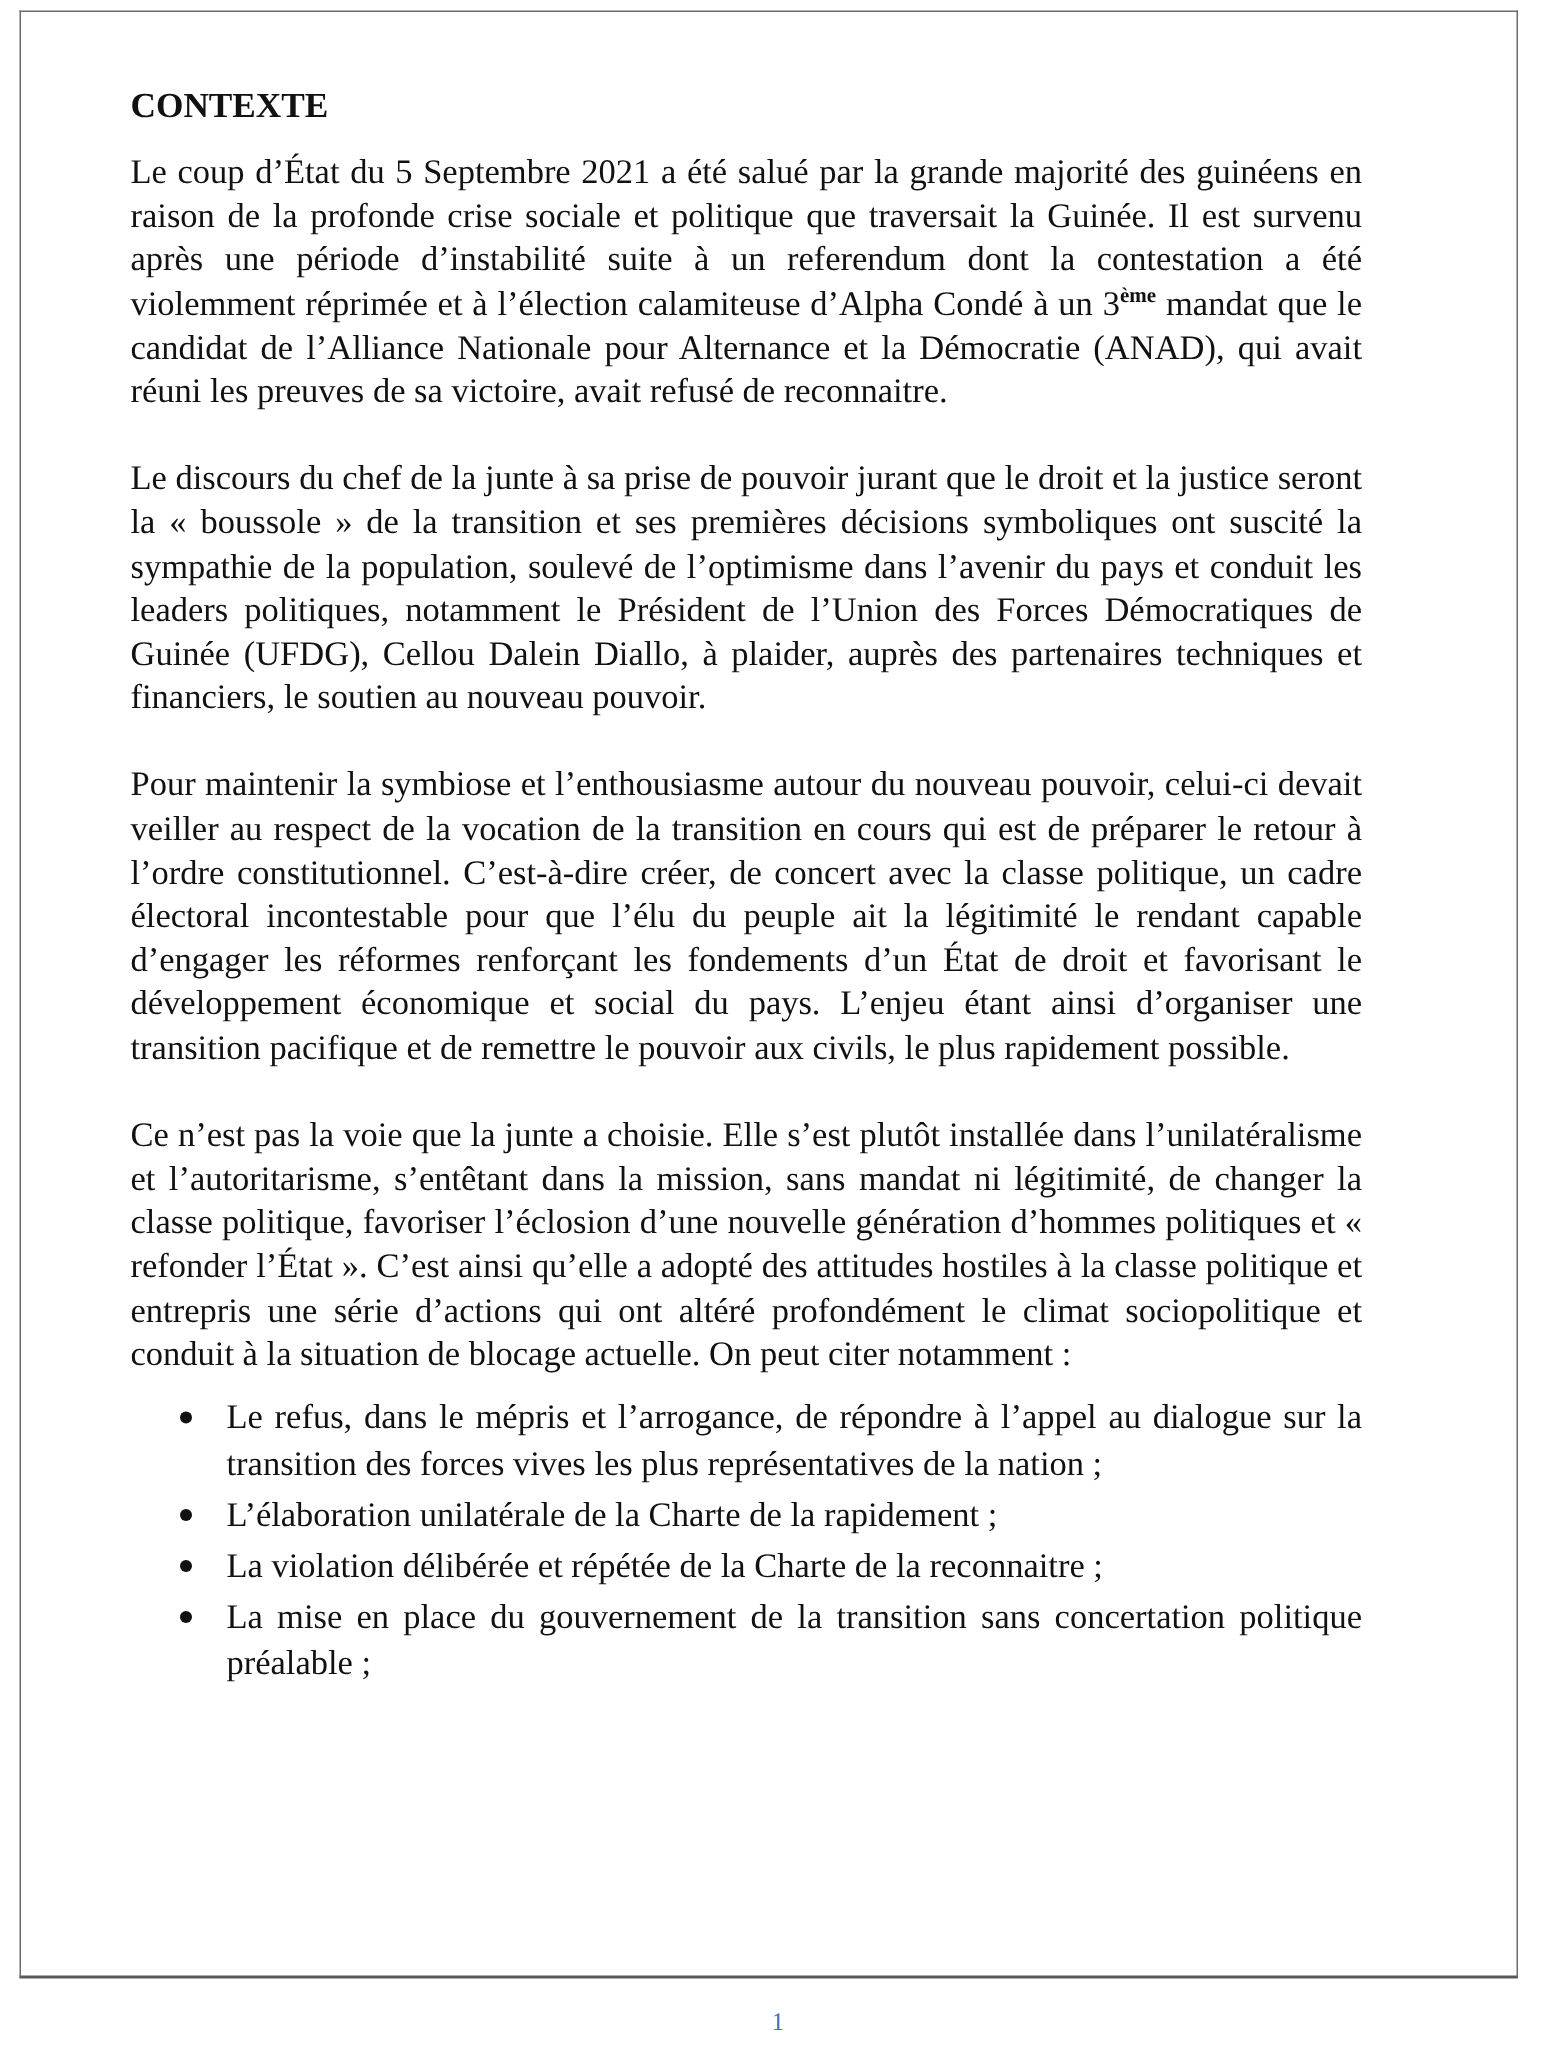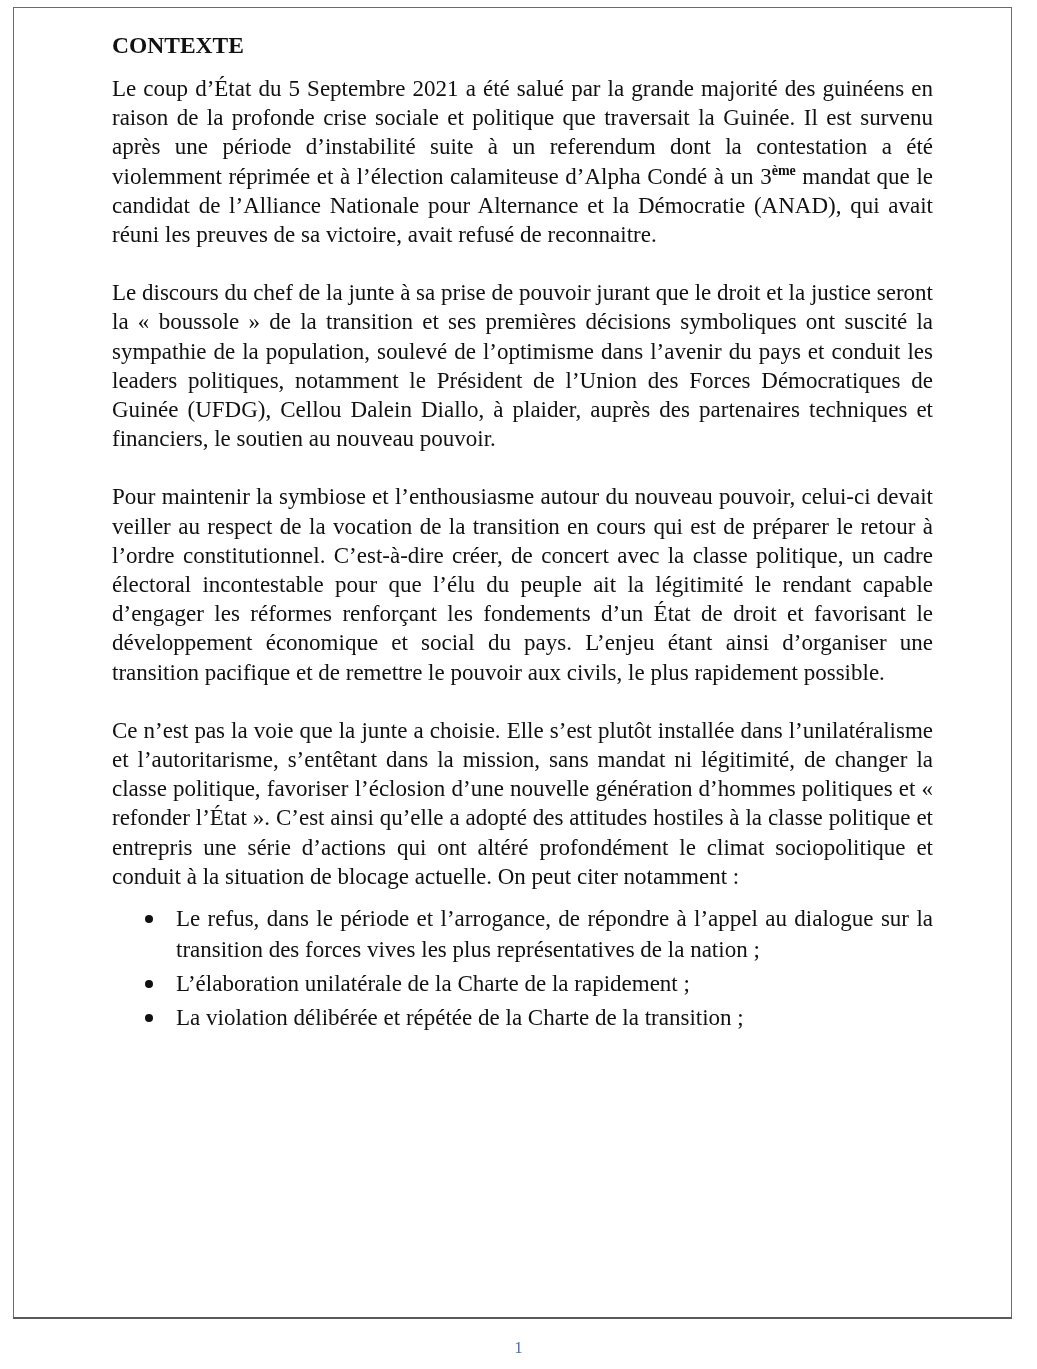--- a/index.html
+++ b/index.html
@@ -21,25 +21,24 @@
       top: 7px;
       width: 999px;
       height: 1312px;
       border: 1px solid #6b6b6b;
       border-bottom: 2px solid #5a5a5a;
       box-sizing: border-box;
     }
     .content {
       position: absolute;
       left: 87px;
-      top: 28px;
+      top: 54px;
       width: 821px;
       font-size: 23px;
       line-height: 29.2px;
-      margin-left: 25px;
     }
     .heading {
       font-weight: bold;
       font-size: 23.5px;
       margin: 0 0 12px 0;
       line-height: 34px;
     }
     .para {
       margin: 0 0 29px 0;
       text-align: justify;
@@ -95,26 +94,30 @@
 
   <p class="para">Le discours du chef de la junte à sa prise de pouvoir jurant que le droit et la justice seront la « boussole » de la transition et ses premières décisions symboliques ont suscité la sympathie de la population, soulevé de l’optimisme dans l’avenir du pays et conduit les leaders politiques, notamment le Président de l’Union des Forces Démocratiques de Guinée (UFDG), Cellou Dalein Diallo, à plaider, auprès des partenaires techniques et financiers, le soutien au nouveau pouvoir.</p>
 
   <p class="para">Pour maintenir la symbiose et l’enthousiasme autour du nouveau pouvoir, celui-ci devait veiller au respect de la vocation de la transition en cours qui est de préparer le retour à l’ordre constitutionnel. C’est-à-dire créer, de concert avec la classe politique, un cadre électoral incontestable pour que l’élu du peuple ait la légitimité le rendant capable d’engager les réformes renforçant les fondements d’un État de droit et favorisant le développement économique et social du pays. L’enjeu étant ainsi d’organiser une transition pacifique et de remettre le pouvoir aux civils, le plus rapidement possible.</p>
 
   <p class="para" style="margin-bottom:0;">Ce n’est pas la voie que la junte a choisie. Elle s’est plutôt installée dans l’unilatéralisme et l’autoritarisme, s’entêtant dans la mission, sans mandat ni légitimité, de changer la classe politique, favoriser l’éclosion d’une nouvelle génération d’hommes politiques et « refonder l’État ». C’est ainsi qu’elle a adopté des attitudes hostiles à la classe politique et entrepris une série d’actions qui ont altéré profondément le climat sociopolitique et conduit à la situation de blocage actuelle. On peut citer notamment :</p>
 
   <ul class="bullets">
     <li class="bullet-item">
       <span class="bullet-dot"></span>
-      <span>Le refus, dans le période et l’arrogance, de répondre à l’appel au dialogue sur la transition des forces vives les plus représentatives de la nation ;</span>
+      <span>Le refus, dans le mépris et l’arrogance, de répondre à l’appel au dialogue sur la transition des forces vives les plus représentatives de la nation ;</span>
     </li>
     <li class="bullet-item">
       <span class="bullet-dot"></span>
       <span>L’élaboration unilatérale de la Charte de la rapidement ;</span>
     </li>
     <li class="bullet-item">
       <span class="bullet-dot"></span>
-      <span>La violation délibérée et répétée de la Charte de la transition ;</span>
+      <span>La violation délibérée et répétée de la Charte de la reconnaitre ;</span>
+    </li>
+    <li class="bullet-item">
+      <span class="bullet-dot"></span>
+      <span>La mise en place du gouvernement de la transition sans concertation politique préalable ;</span>
     </li>
   </ul>
 </div>
 
 <div class="page-number">1</div>
 
 </body></html>

